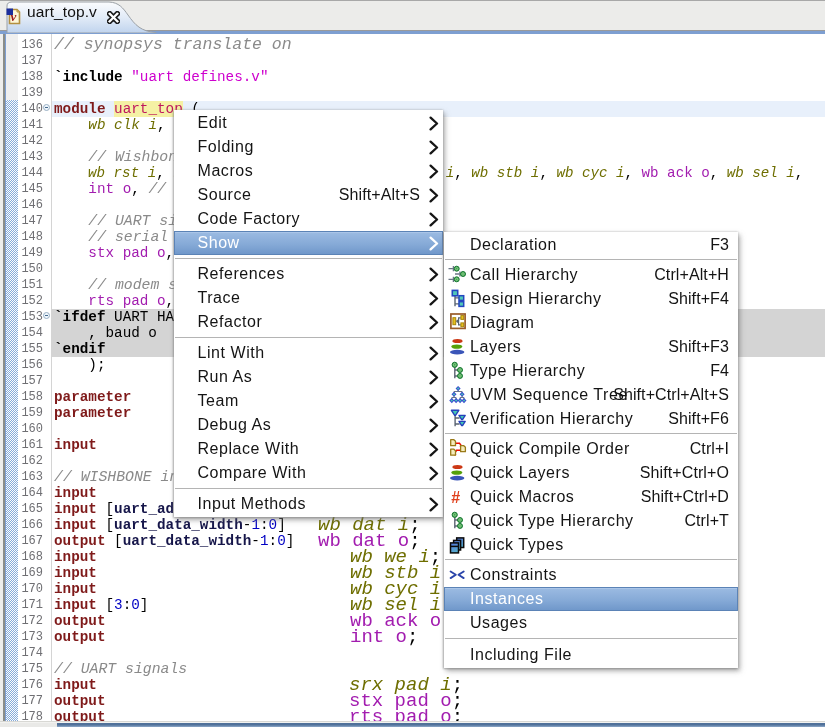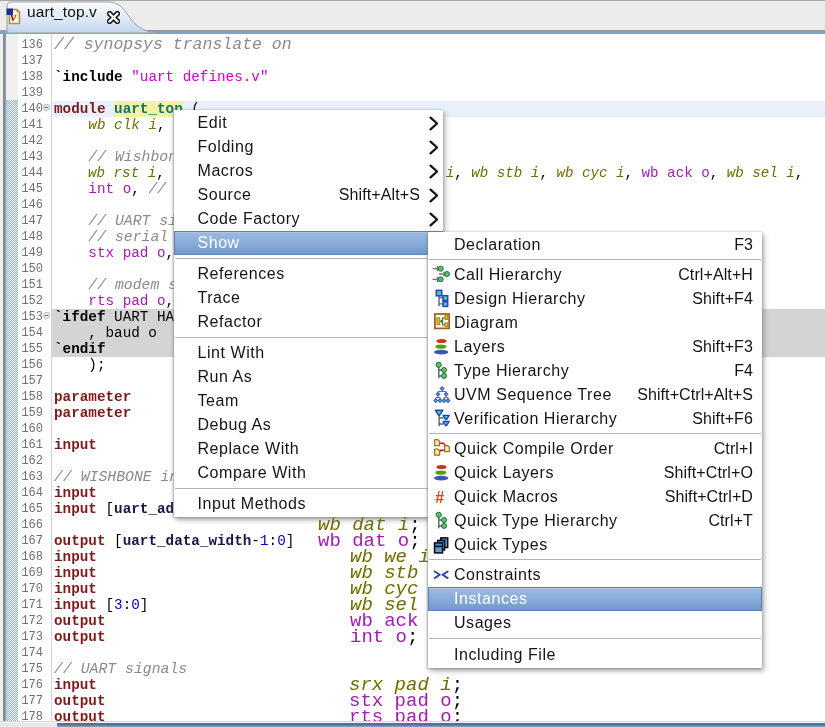--- a/index.html
+++ b/index.html
@@ -29,38 +29,38 @@
 .bgifdef{position:absolute;left:52px;top:0;width:773px;height:16px;background:#d4d4d4;}
 .c{font-style:italic;color:#8a8a8a;font-size:16.5px;}
 .c2{font-style:italic;color:#8a8a8a;font-size:14.8px;}
 .k{font-weight:bold;color:#7f1a1a;margin-top:13px;}
 .p{font-weight:bold;color:#000;}
 .s{color:#ce00ce;}
 .n{color:#0000c4;}
 .oi{font-style:italic;color:#6e6e00;}
 .oo{color:#a21caf;}
 .bb{font-weight:bold;color:#16164a;}
-.mt{font-weight:bold;color:#0f766e;background:#f5f1a4;}
+.mt{font-weight:normal;color:#be185d;background:#f5f1a4;}
 .fold{position:absolute;width:7px;height:7px;border:1px solid #9ab0c4;border-radius:50%;background:#eef6fc;box-sizing:border-box;}
 .fold:after{content:"";position:absolute;left:1.2px;top:2.2px;width:2.8px;height:1px;background:#44688c;}
 
 .menu{position:absolute;background:#fff;padding:1px 0;box-shadow:-1px 1px 2px rgba(125,125,125,.5),2px 3px 5px rgba(105,105,105,.55),0 0 2px rgba(130,130,130,.45);}
 .mi{position:relative;height:24px;line-height:24px;font-size:16px;letter-spacing:0.55px;color:#141414;}
 .sep{height:7px;position:relative;}
 .sep:after{content:"";position:absolute;left:1px;right:1px;top:3px;height:1px;background:#b4b4b4;}
 .sep6{height:6px;position:relative;}
 .sep6:after{content:"";position:absolute;left:1px;right:1px;top:2px;height:1px;background:#b4b4b4;}
 .sep8{height:8px;position:relative;}
 .sep8:after{content:"";position:absolute;left:1px;right:1px;top:3px;height:1px;background:#b4b4b4;}
 .sel{background:linear-gradient(#9dbce3,#86aad7 55%,#6e96c9);color:#fff;box-shadow:inset 0 0 0 1px #5b83b6,inset 0 2px 0 #aac5e8;}
 #menu1{left:174px;top:110px;width:269px;}
 #menu1 .mi{padding-left:23.5px;}
 #menu1 .sc{position:absolute;right:23px;top:0;letter-spacing:0.1px;}
 .arr{position:absolute;right:4.5px;top:4.5px;}
-#menu2{left:428px;top:231.5px;width:334px;}
+#menu2{left:444px;top:231.5px;width:294px;}
 #menu2 .mi{padding-left:26px;}
 #menu2 .sc{position:absolute;right:9px;top:0;letter-spacing:0.1px;}
 .ic{position:absolute;left:3.5px;top:4px;width:16px;height:16px;}
 </style>
 </head>
 <body>
 <div id="hdr"></div>
 <div id="hdrline"></div>
 <div id="hdrblue"></div>
 <div id="tab">
@@ -214,20 +214,21 @@
       <span class="num">164</span>
       <span class="src"><span class="k">input</span></span>
     </div>
     <div class="line">
       <span class="num">165</span>
       <span class="src"><span class="k">input</span> [<span class="bb">uart_addr_width</span>-<span class="n">1</span>:<span class="n">0</span>]</span>
     </div>
     <div class="line">
       <span class="abs" style="left:318px"><span class="oi">wb dat i</span>;</span>
       <span class="num">166</span>
+      <span class="src"><span class="k">input</span> [<span class="bb">uart_data_width</span>-<span class="n">1</span>:<span class="n">0</span>]</span>
     </div>
     <div class="line">
       <span class="abs" style="left:318px"><span class="oo">wb dat o</span>;</span>
       <span class="num">167</span>
       <span class="src"><span class="k">output</span> [<span class="bb">uart_data_width</span>-<span class="n">1</span>:<span class="n">0</span>]</span>
     </div>
     <div class="line">
       <span class="abs" style="left:350px"><span class="oi">wb we i</span>;</span>
       <span class="num">168</span>
       <span class="src"><span class="k">input</span></span>

